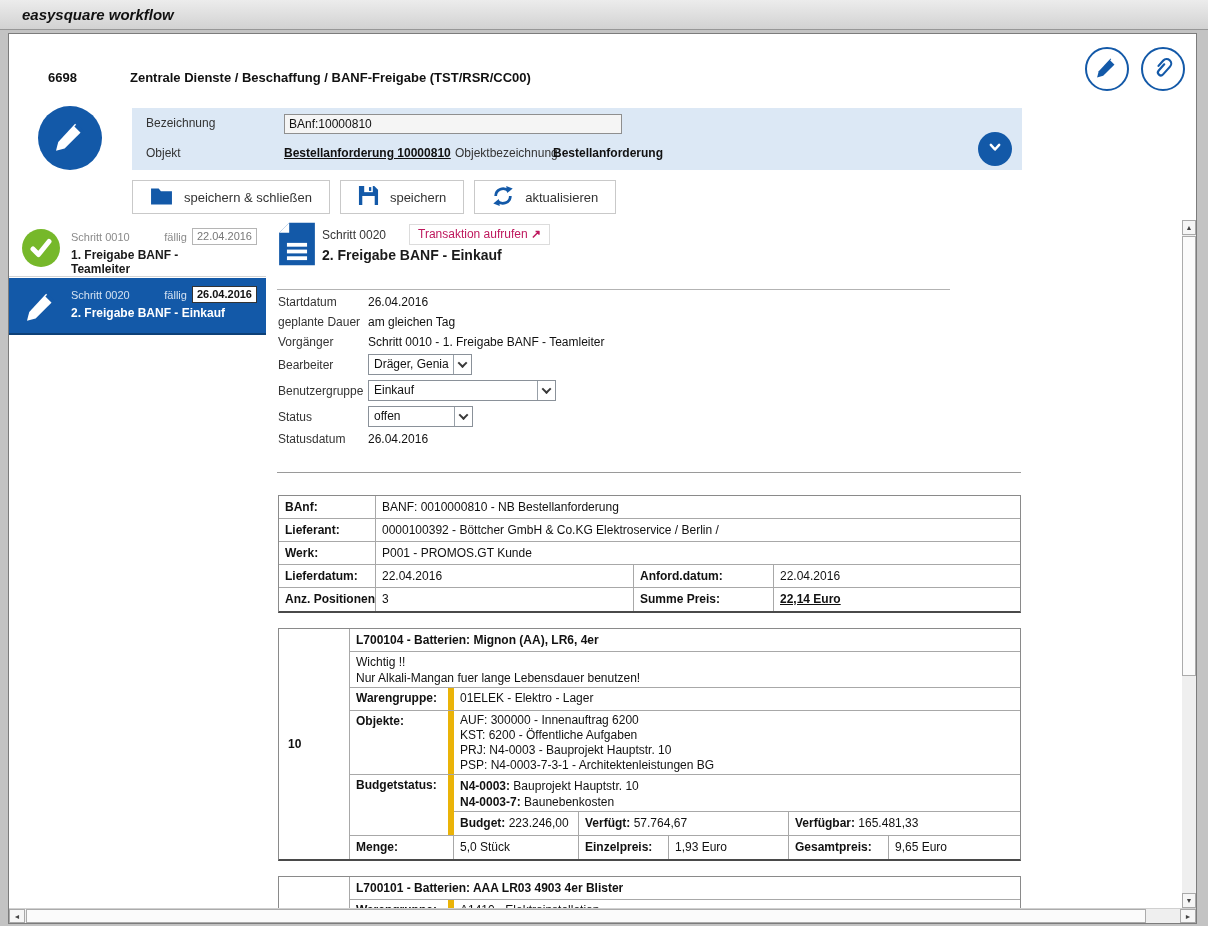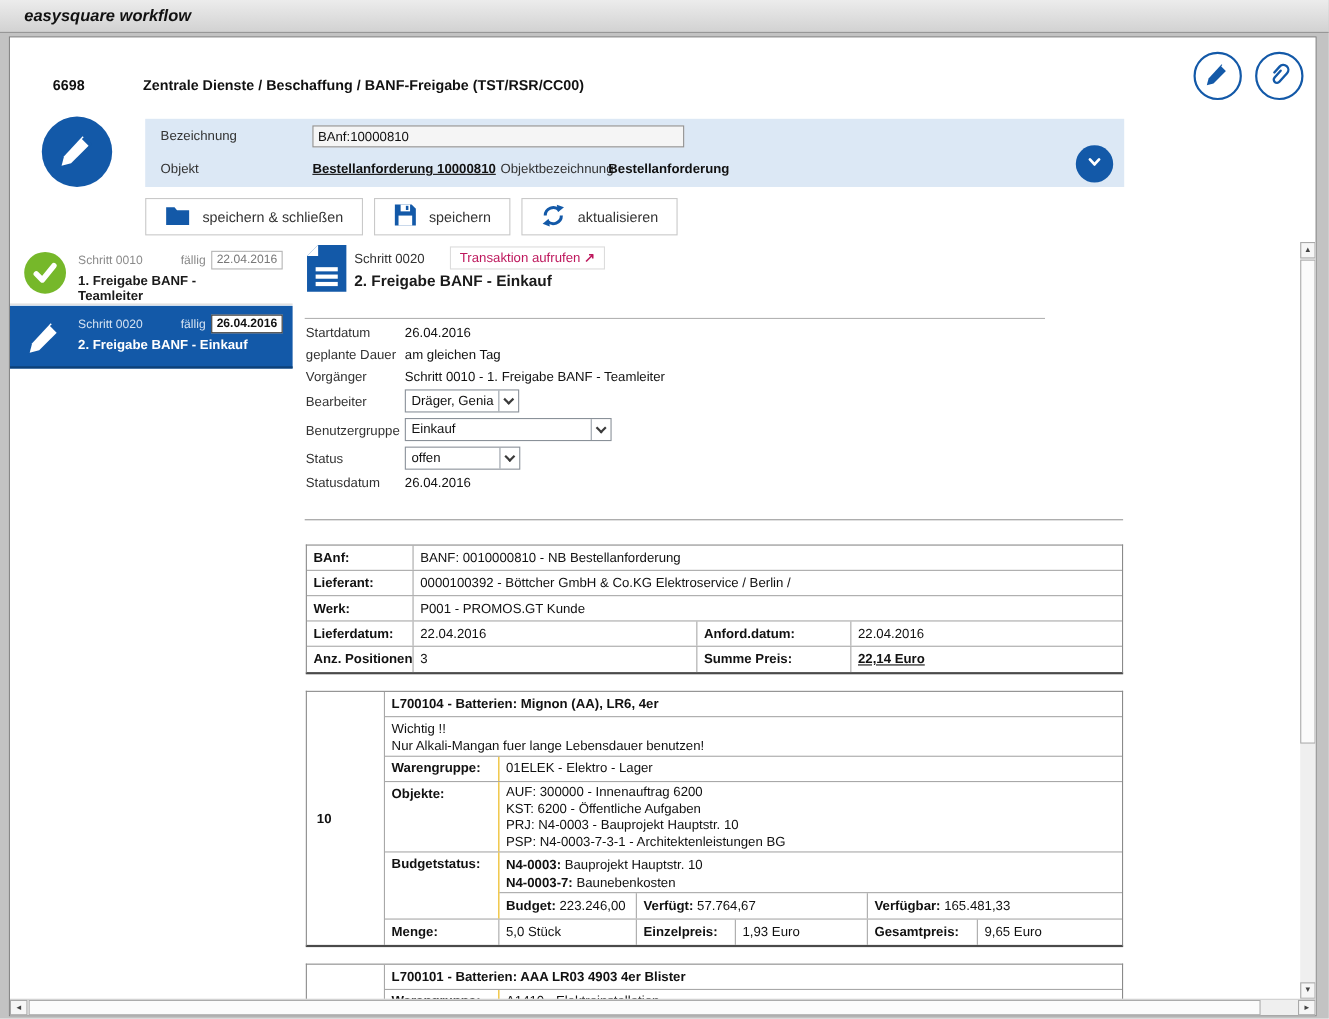--- a/index.html
+++ b/index.html
@@ -99,21 +99,21 @@
   
   .itable { position:absolute; left:269px; width:743px; border:1px solid #8a8a8a;
     border-bottom:2px solid #4a4a4a; font-size:12px; color:#111; background:#fff; display:flex; }
   .it1 { top:594px; }
   .it2 { top:842px; height:34px; overflow:hidden; border-bottom:none; }
   .poscell { width:71px; border-right:1px solid #a8a8a8; display:flex; align-items:center;
     padding-left:9px; font-weight:bold; }
   .ibody { flex:1; display:flex; flex-direction:column; }
   .irow { display:flex; border-bottom:1px solid #a8a8a8; }
   .irow:last-child { border-bottom:none; }
-  .ilbl { width:104px; border-right:1px solid #eab308; padding:3px 4px 0 6px; font-weight:bold; }
+  .ilbl { width:104px; border-right:6px solid #eab308; padding:3px 4px 0 6px; font-weight:bold; }
   .ival { flex:1; padding:3px 4px 0 6px; }
   .h23 { height:23px; } .h36 { height:36px; } .h64 { height:64px; }
   .titlerow { height:23px; line-height:22px; padding-left:6px; font-weight:bold; }
   .noterow { line-height:16px; padding-top:2px; }
   .lines { line-height:15px; padding-top:2px; }
   .budright { flex:1; display:flex; flex-direction:column;justify-content:space-between; }
   .budtop { height:38px; border-bottom:1px solid #a8a8a8; padding:3px 4px 0 6px; line-height:16px; }
   .budbot { height:23px; display:flex; line-height:22px; }
   .bc { padding-left:6px; border-right:1px solid #a8a8a8; white-space:nowrap; overflow:hidden; }
   .bc.last { border-right:none; flex:1; }

